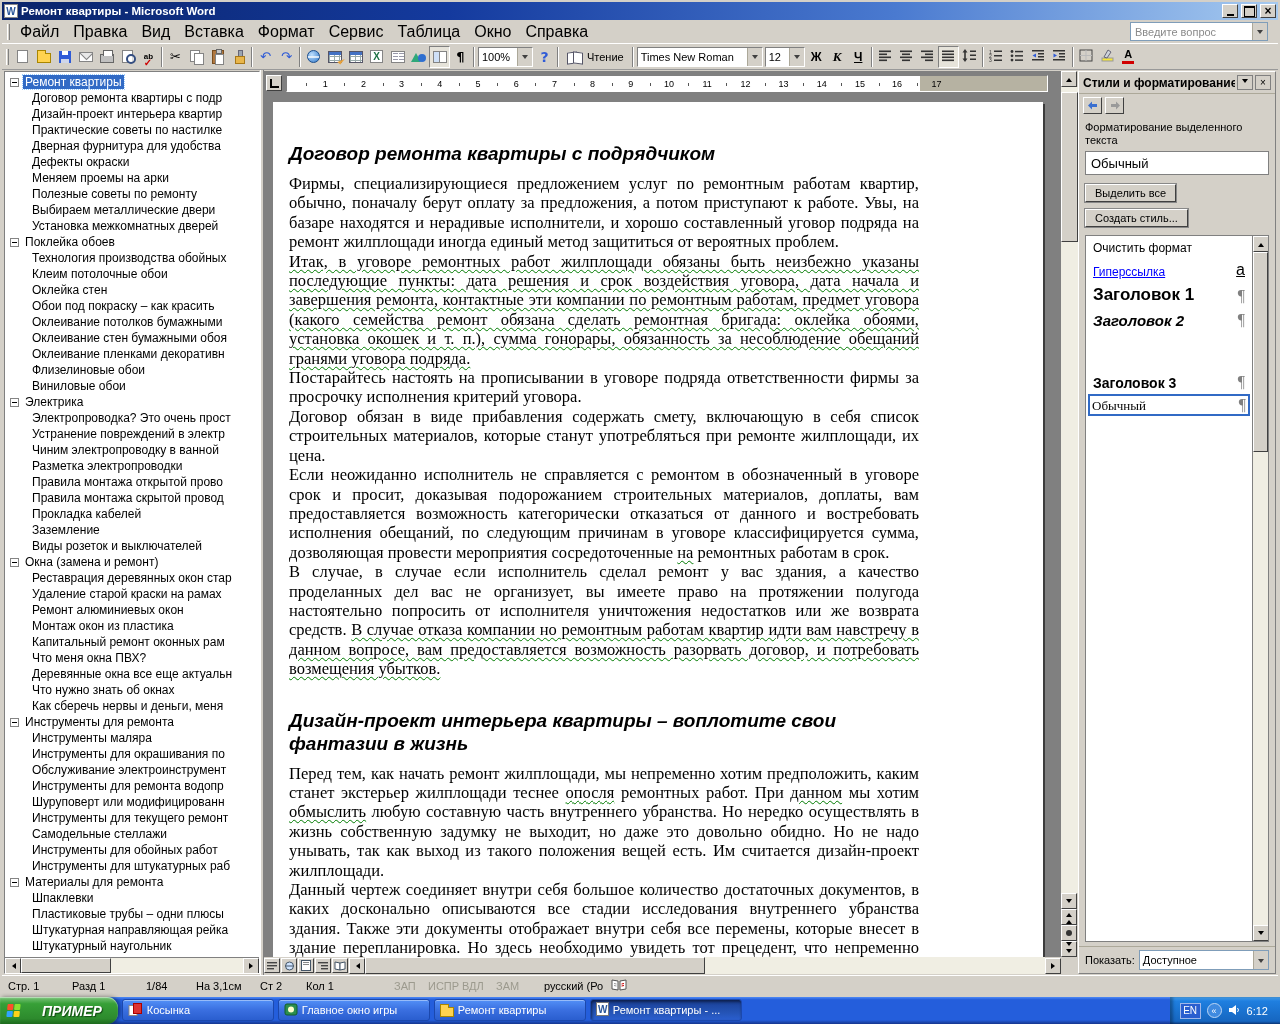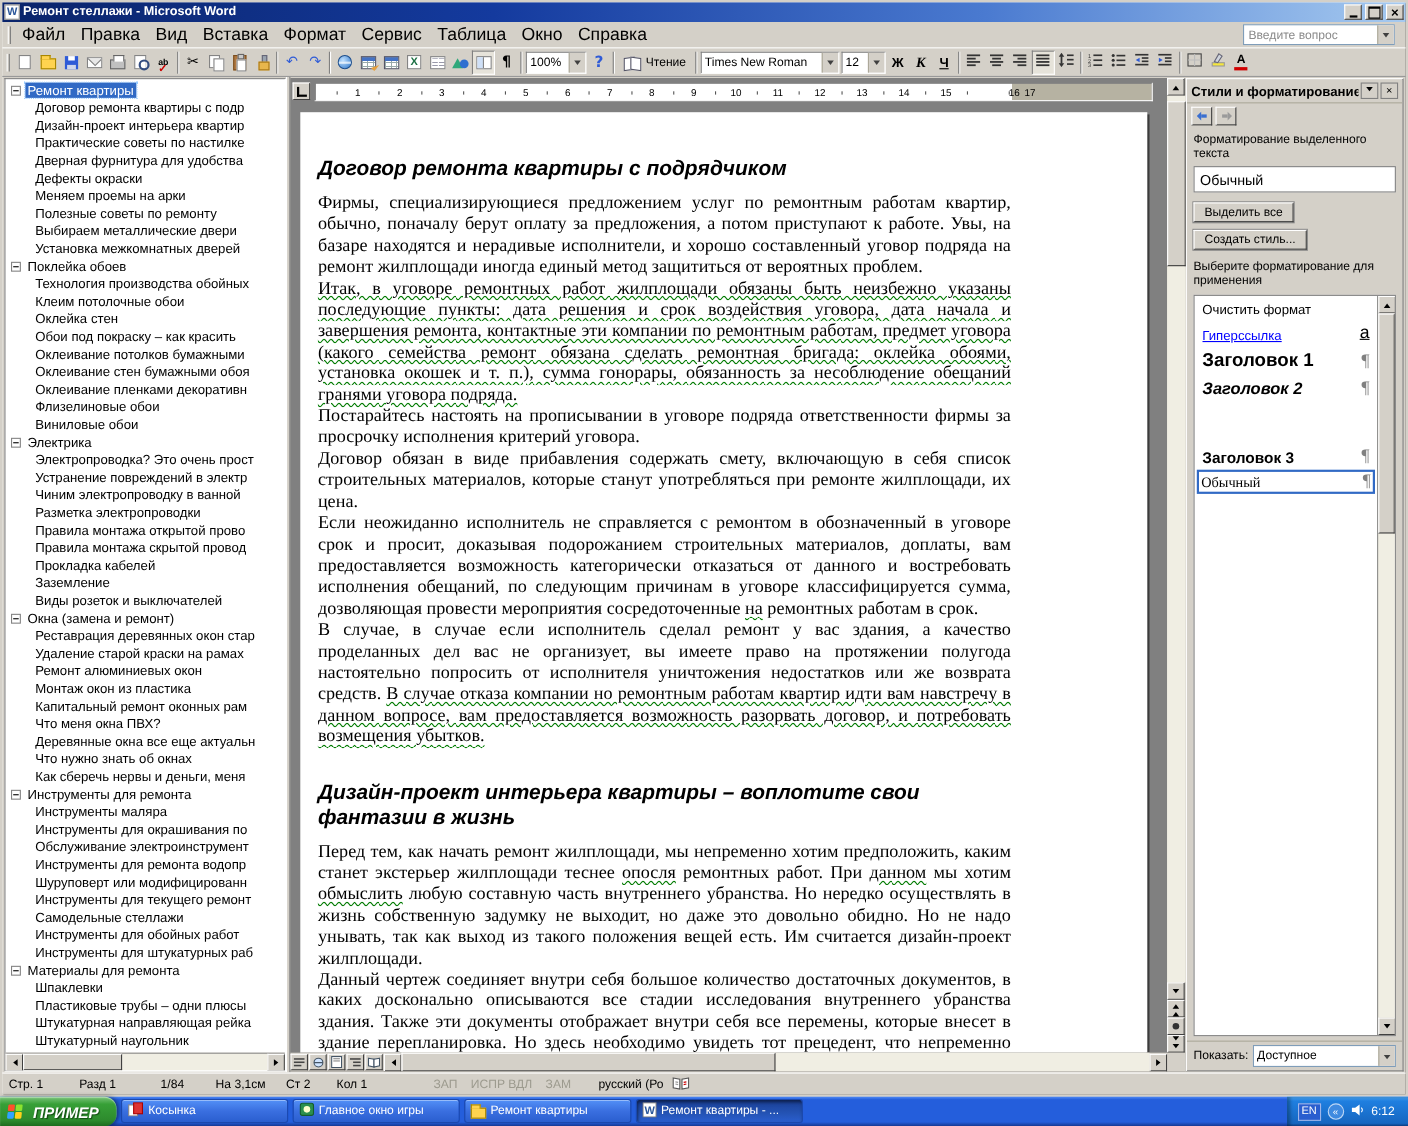--- a/index.html
+++ b/index.html
@@ -156,21 +156,21 @@
 
   
   .statusbar { height:20px; flex:none; background:#d4d0c8; border-top:1px solid #fff; display:flex; align-items:center; font-size:11px; padding:0 6px; }
   .sb-f { display:inline-block; white-space:nowrap; }
   .w1{width:64px;} .w2{width:74px;} .w3{width:50px;} .w4{width:64px;} .w5{width:46px;} .w6{width:88px;}
   .sb-mode { width:34px; color:#9c9a8e; display:inline-block; }
   .sb-lang { margin-left:14px; margin-right:8px; white-space:nowrap; }
 
   
   .taskbar { height:27px; flex:none; display:flex; align-items:stretch; background:linear-gradient(#4f8af5 0%,#245edc 10%,#245edc 85%,#15358c 100%); }
-  .start-btn { flex:none; display:flex; align-items:center; gap:10px; padding:0 16px 0 7px; border-radius:0 11px 11px 0;
+  .start-btn { flex:none; display:flex; align-items:center; gap:22px; padding:0 16px 0 7px; border-radius:0 11px 11px 0;
     background:linear-gradient(#7cc57c 0%,#37a037 25%,#2d8a2d 80%,#1d6a1d 100%); box-shadow:2px 0 4px rgba(0,0,0,.45), inset 0 1px 1px rgba(255,255,255,.5); }
   .start-label { color:#fff; font-weight:bold; font-style:italic; font-size:14px; text-shadow:1px 1px 1px #124a12; }
   .flag { display:grid; grid-template-columns:6px 6px; grid-template-rows:6px 6px; gap:1px; transform:skewX(-6deg); }
   .flag span { border-radius:1px; }
   .flag .f1{background:#ff4f2b;} .flag .f2{background:#8ce32f;} .flag .f3{background:#30a3ff;} .flag .f4{background:#ffd11b;}
   .tb-task { width:152px; flex:none; margin:2px 0 3px 4px; border-radius:3px; border:1px solid #1b48ad; display:flex; align-items:center; gap:4px; padding:0 5px;
     color:#fff; font-size:11px; white-space:nowrap; overflow:hidden; background:linear-gradient(#5390f7 0%,#3a6fe0 50%,#2a5ecf 100%); box-shadow:inset 0 1px 0 rgba(255,255,255,.4); }
   .tb-task.active { background:linear-gradient(#1a3f96 0%,#2453b4 60%,#2a5ecf 100%); box-shadow:inset 1px 2px 3px rgba(0,0,0,.5); }
   .tray { margin-left:auto; display:flex; align-items:center; gap:6px; padding:0 12px 0 10px; color:#fff; font-size:11px;
     background:linear-gradient(#4aa3f0 0%,#1f7fe0 15%,#1666c0 90%,#0d3e86 100%); box-shadow:inset 3px 0 3px rgba(0,0,0,.3); }
@@ -178,21 +178,21 @@
   .chevron-btn { width:15px; height:15px; border-radius:50%; background:#3f8ae0; border:1px solid #bcd6f5; display:flex; align-items:center; justify-content:center; font-size:9px; color:#fff; }
   .clock { font-size:11px; }
 </style>
 </head>
 <body>
 
 <div class="window">
 
   <div class="titlebar">
     <span class="cs-wordlogo">W</span>
-    <span class="title">Ремонт стеллажи - Microsoft Word</span>
+    <span class="title">Ремонт квартиры - Microsoft Word</span>
     <span class="winbtn btn-min"></span>
     <span class="winbtn btn-max"></span>
     <span class="winbtn btn-close"></span>
   </div>
 
   <div class="menubar">
     <span class="grip"></span>
     <span id="menu-items" style="display:flex;">
         <span class="menu-item">Файл</span>
         <span class="menu-item">Правка</span>
@@ -623,21 +623,21 @@
               <span class="num" style="left: 420.2px;">11</span>
               <span class="tick" style="left: 401.1px;"></span>
               <span class="num" style="left: 458.4px;">12</span>
               <span class="tick" style="left: 439.3px;"></span>
               <span class="num" style="left: 496.6px;">13</span>
               <span class="tick" style="left: 477.5px;"></span>
               <span class="num" style="left: 534.8px;">14</span>
               <span class="tick" style="left: 515.7px;"></span>
               <span class="num" style="left: 573px;">15</span>
               <span class="tick" style="left: 553.9px;"></span>
-              <span class="num" style="left: 635px;">16</span>
+              <span class="num" style="left: 610px;">16</span>
               <span class="tick" style="left: 592.1px;"></span>
               <span class="num" style="left: 649.4px;">17</span>
               <span class="tick" style="left: 630.3px;"></span>
             </span>
         </div>
         <div class="pages">
           <div class="page" id="doc-page">
               <div class="doc-section">
                 <div class="doc-h1">Договор ремонта квартиры с подрядчиком</div>
                 <p class="doc-p"><span>Фирмы, специализирующиеся предложением услуг по ремонтным работам квартир, обычно, поначалу берут оплату за предложения, а потом приступают к работе. Увы, на базаре находятся и нерадивые исполнители, и хорошо составленный уговор подряда на ремонт жилплощади иногда единый метод защититься от вероятных проблем.</span></p>
@@ -751,21 +751,20 @@
               <rect x="1" y="3" width="5" height="3" fill="#9a9a9a"></rect>
             </svg>
           </span>
       </div>
       <div class="tp-label">Форматирование выделенного текста</div>
       <div class="tp-current">Обычный</div>
       <div class="tp-buttons">
         <span class="tp-pushbtn">Выделить все</span>
         <span class="tp-pushbtn">Создать стиль...</span>
       </div>
-      <div class="tp-label">Выберите форматирование для применения</div>
       <div class="tp-list-wrap">
         <div class="tp-list" id="tp-list">
             <div class="style-item kind-clear">
               <span class="s-label">Очистить формат</span>
             </div>
             <div class="style-item kind-hyperlink">
               <span class="s-label">Гиперссылка</span>
               <span class="s-marker">a</span>
             </div>
             <div class="style-item kind-heading1">

